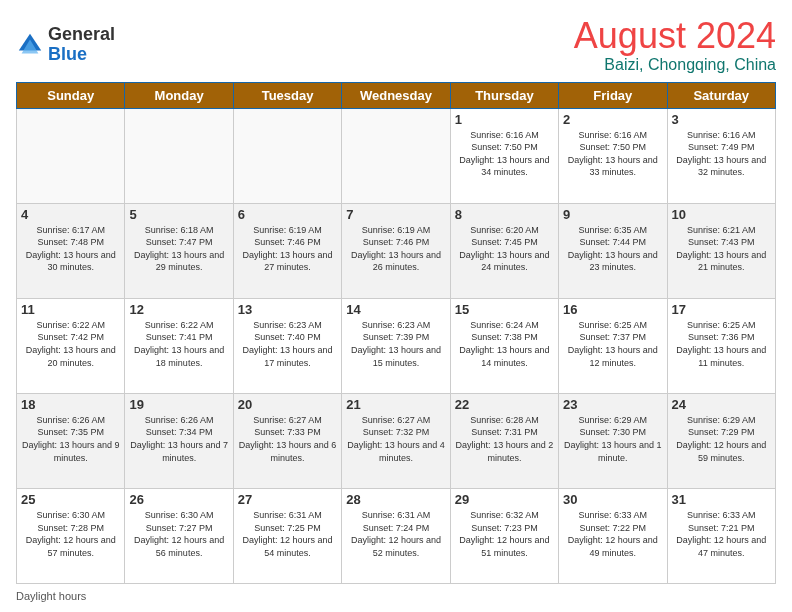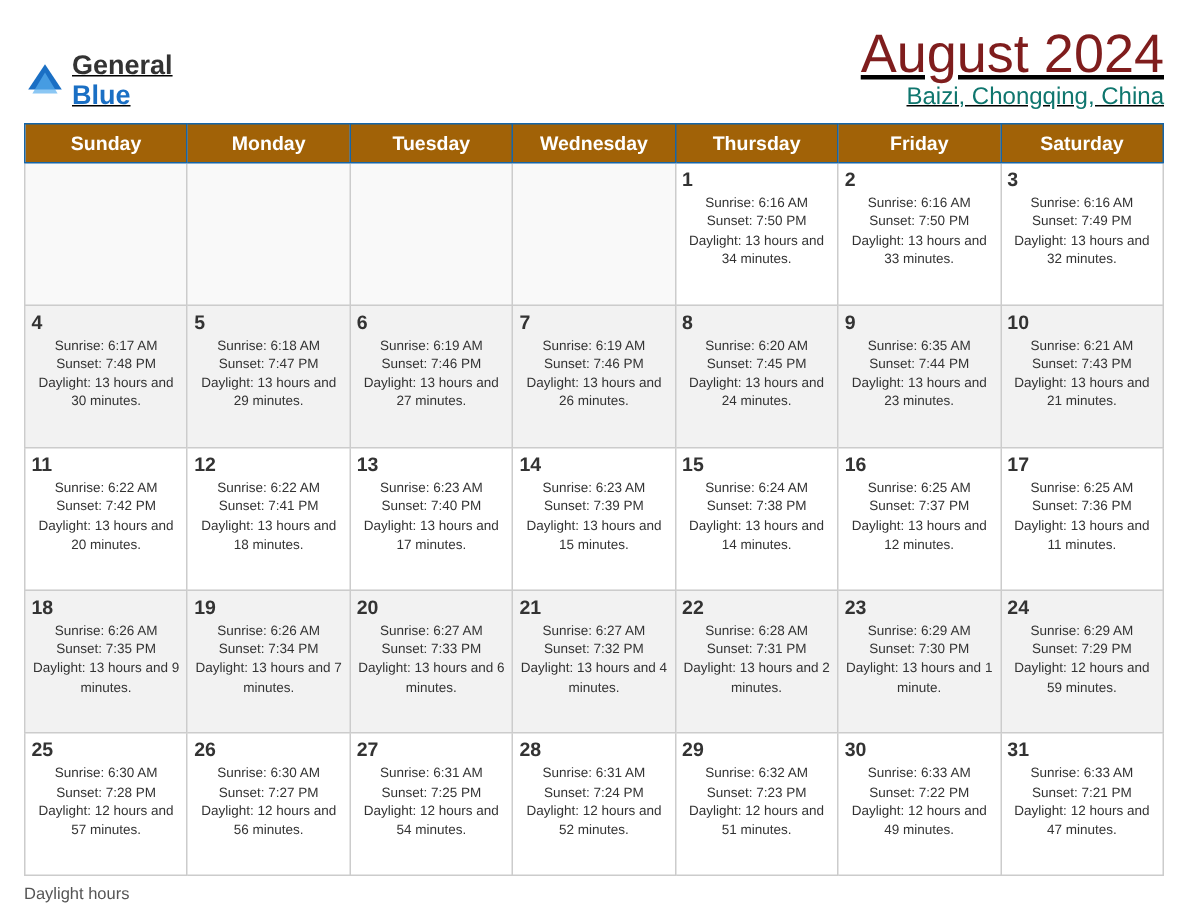--- a/index.html
+++ b/index.html
@@ -13,23 +13,22 @@
     .page {
       width: 792px;
       height: 612px;
       padding: 16px 16px 10px 16px;
       display: flex;
       flex-direction: column;
     }
     .header {
       display: flex;
       justify-content: space-between;
-      align-items: flex-end;
+      align-items: center;
       margin-bottom: 8px;
-      text-decoration: underline;
     }
     .logo {
       display: flex;
       align-items: center;
       gap: 4px;
     }
     .logo-text {
       font-size: 18px;
       font-weight: bold;
       line-height: 1.1;
@@ -39,21 +38,21 @@
     .logo-icon {
       width: 28px;
       height: 28px;
     }
     .title-section {
       text-align: right;
     }
     .month-title {
       font-size: 36px;
       font-weight: normal;
-      color: #7f1d1d;
+      color: #ef4444;
       line-height: 1.1;
     }
     .location {
       font-size: 16px;
       color: #0f766e;
     }
     .calendar {
       flex: 1;
       border: 1px solid #ccc;
       border-collapse: collapse;

